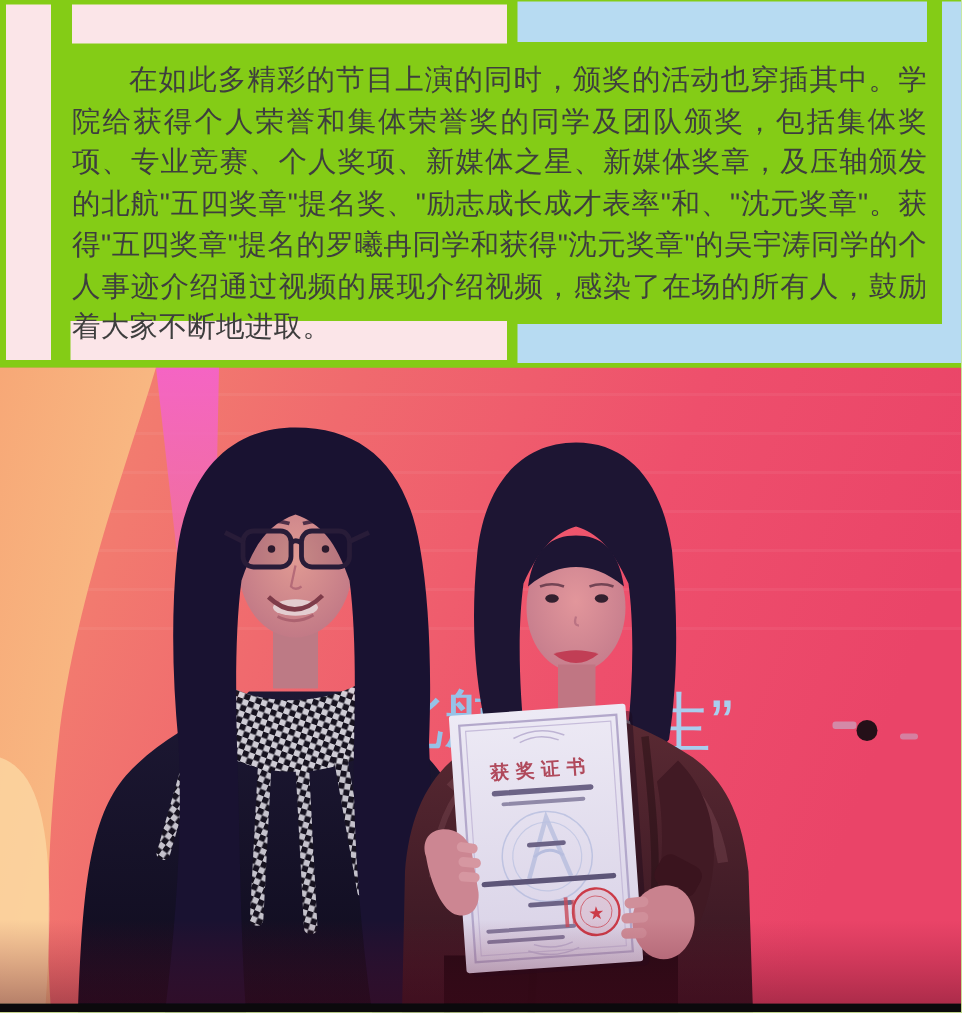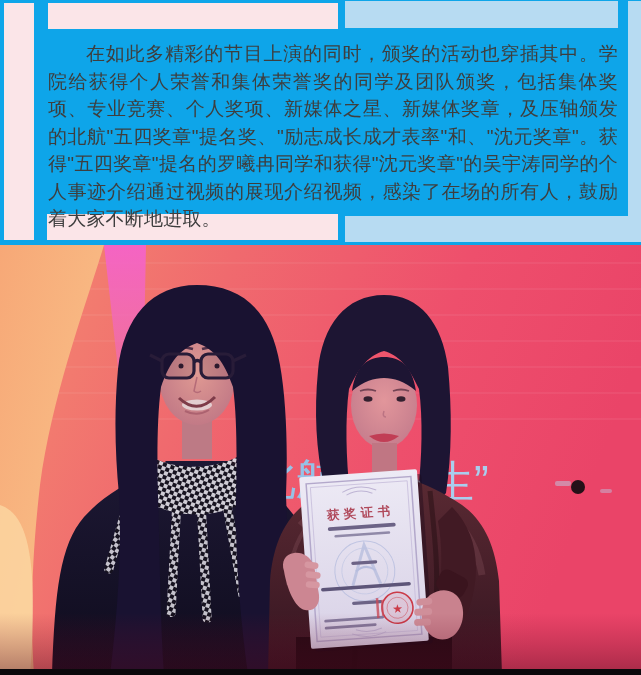--- a/index.html
+++ b/index.html
@@ -1,17 +1,17 @@
 <!DOCTYPE html>
 <html><head>
 <meta charset="utf-8">
 <style>
   html,body{margin:0;padding:0;background:#ffffff;}
   .page{
-    position:relative;width:641px;height:675px;background:#0ea5e9;overflow:hidden;
+    position:relative;width:641px;height:675px;background:#84cc16;overflow:hidden;
     font-family:"Liberation Sans","DejaVu Sans",sans-serif;
   }
   .decor{position:absolute;}
   .strip-left{left:4px;top:3px;width:30px;height:237px;background:#fbe5e8;}
   .strip-right{left:628px;top:1px;width:13px;height:241px;background:#b7dbf2;}
   .band-top-pink{left:48px;top:3px;width:290px;height:26px;background:#fbe5e8;}
   .band-top-blue{left:345px;top:1px;width:273px;height:27px;background:#b7dbf2;}
   .band-bottom-pink{left:47px;top:214px;width:291px;height:26px;background:#fbe5e8;}
   .band-bottom-blue{left:345px;top:216px;width:284px;height:26px;background:#b7dbf2;}
   .article-text{

